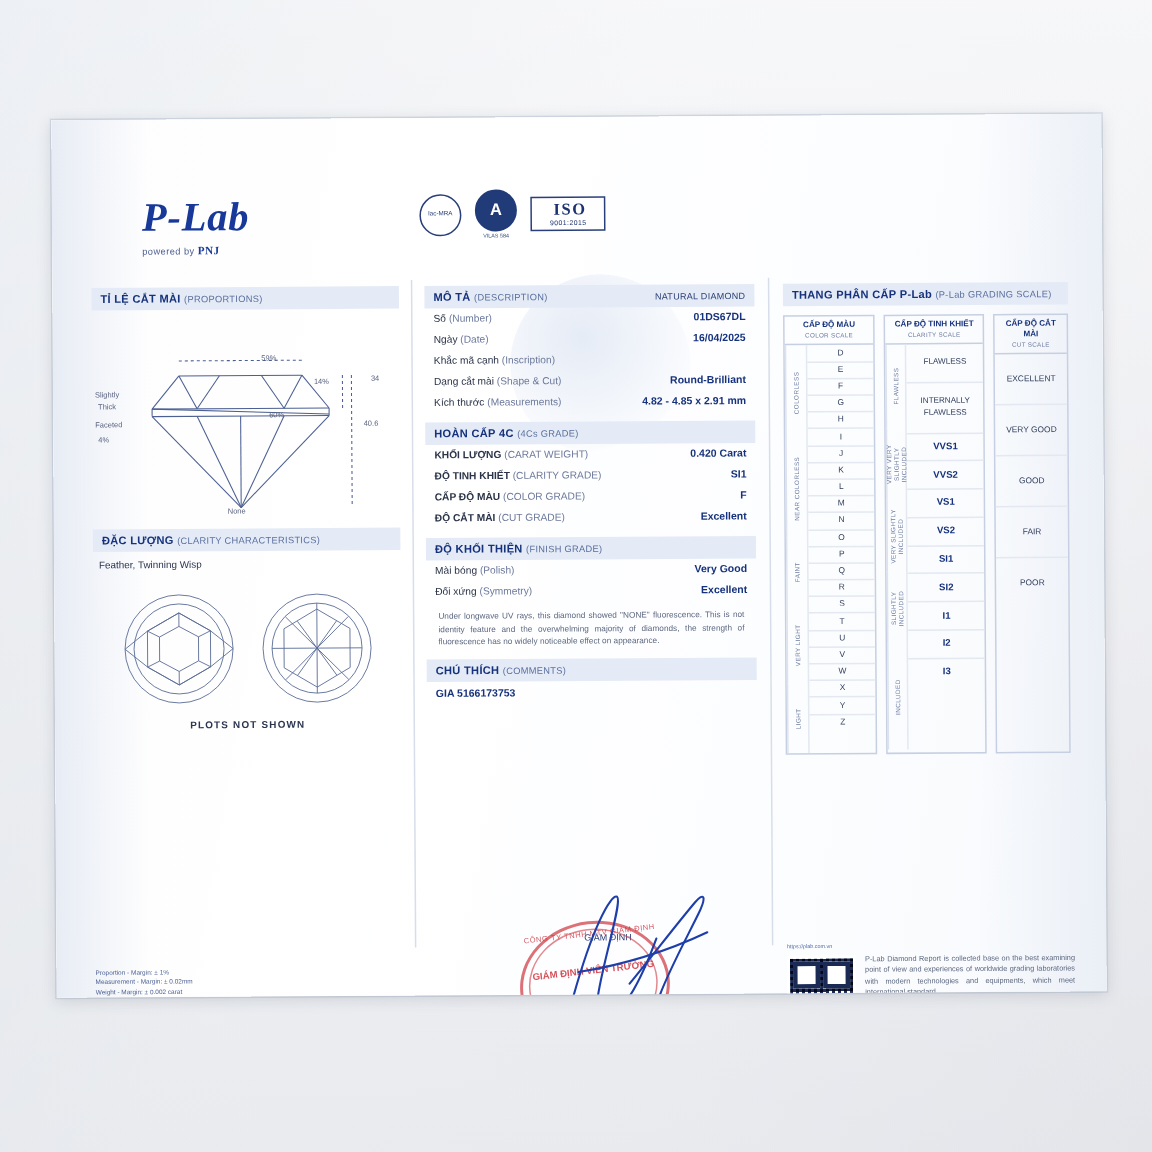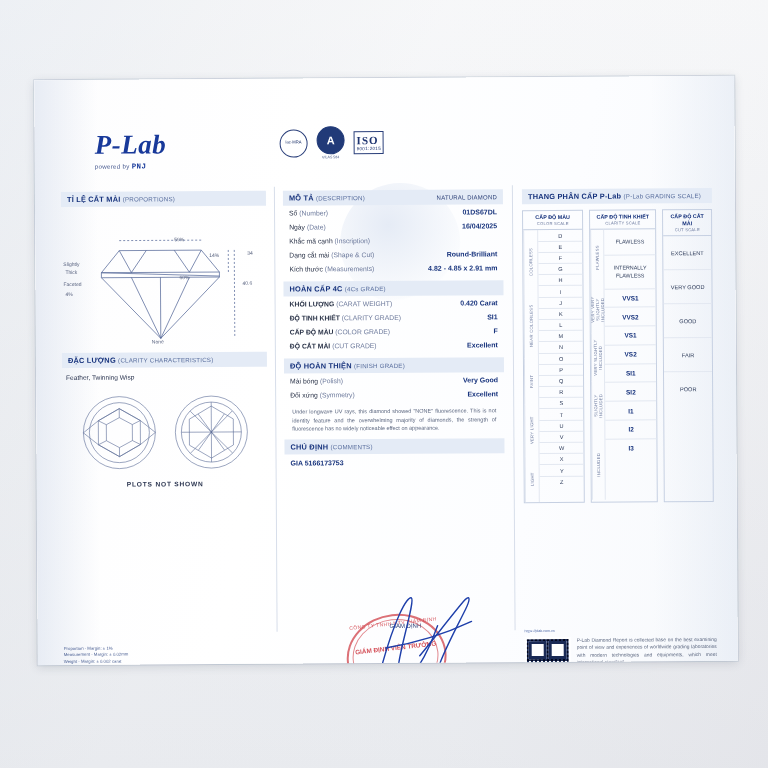--- a/index.html
+++ b/index.html
@@ -47,31 +47,31 @@
     position:absolute;left:60px;top:50px;
   }
   .logo .mark{
     font-family:"Liberation Serif", serif;
     font-size:27px;font-weight:bold;color:#18399a;letter-spacing:0.5px;
     font-style:italic;
   }
   .logo .sub{
     font-size:6.2px;color:#4b5d92;margin-top:2px;letter-spacing:0.3px;
   }
-  .logo .sub b{font-size:7.5px;color:#1b3c9c;font-family:Liberation Mono, monospace;}
+  .logo .sub b{font-size:7.5px;color:#1b3c9c;font-family:Liberation Serif, serif;}
 
   .badges{position:absolute;left:245px;top:48px;display:flex;align-items:center;gap:9px;}
   .badge-circ{
     width:26px;height:26px;border-radius:50%;border:1px solid #2a3f7a;
     display:flex;flex-direction:column;align-items:center;justify-content:center;
     color:#23386f;font-size:4.2px;line-height:1.1;text-align:center;
   }
   .badge-circ.dark{background:#213a78;color:#fff;border-color:#213a78;font-size:11px;font-weight:bold;}
   .badge-iso{
-    border:1px solid #2a3f7a;padding:2px 2px;color:#1d3370;text-align:left;
+    border:1px solid #2a3f7a;padding:2px 12px;color:#1d3370;text-align:right;
   }
   .badge-iso .t{font-size:11px;font-weight:bold;letter-spacing:1px;font-family:"Liberation Serif",serif;}
   .badge-iso .b{font-size:4.6px;letter-spacing:0.3px;}
   .badge-sub{font-size:3.6px;color:#3a4d7e;text-align:center;margin-top:1px;}
 
   
   .secbar{
     background:#e4ebf6;
     padding:3px 6px;
     font-size:7.4px;font-weight:bold;color:#16327c;
@@ -393,40 +393,40 @@
         <span class="val">F</span>
       </div>
       <div class="rowline">
         <span class="lab"><b>ĐỘ CẮT MÀI</b>
         <span class="en">(CUT GRADE)</span></span>
         <span class="val">Excellent</span>
       </div>
     </div>
 
     <div class="secbar" style="margin-top:6px;">
-      <span>ĐỘ HOÀN THIỆN</span>
+      <span>ĐỘ KHỐI THIỆN</span>
       <span class="en">(FINISH GRADE)</span>
     </div>
     <div>
       <div class="rowline">
         <span class="lab"><span>Mài bóng</span>
         <span class="en">(Polish)</span></span>
         <span class="val">Very Good</span>
       </div>
       <div class="rowline">
         <span class="lab"><span>Đối xứng</span>
         <span class="en">(Symmetry)</span></span>
         <span class="val">Excellent</span>
       </div>
     </div>
 
     <div class="uvnote">Under longwave UV rays, this diamond showed "NONE" fluorescence. This is not identity feature and the overwhelming majority of diamonds, the strength of fluorescence has no widely noticeable effect on appearance.</div>
 
     <div class="secbar" style="margin-top:6px;">
-      <span>CHÚ ĐỊNH</span>
+      <span>CHÚ THÍCH</span>
       <span class="en">(COMMENTS)</span>
     </div>
     <div class="comment">GIA 5166173753</div>
   </div>
 
   <div class="col-right">
     <div class="secbar">
       <span>THANG PHÂN CẤP P-Lab</span>
       <span class="en">(P-Lab GRADING SCALE)</span>
     </div>

